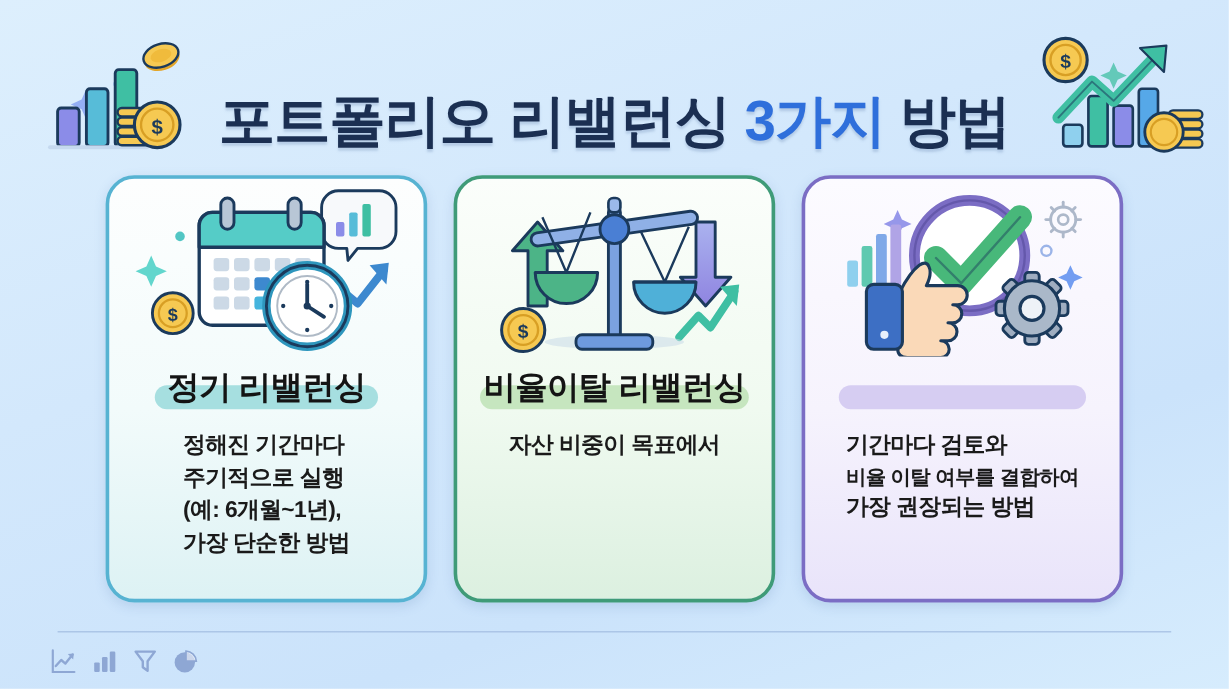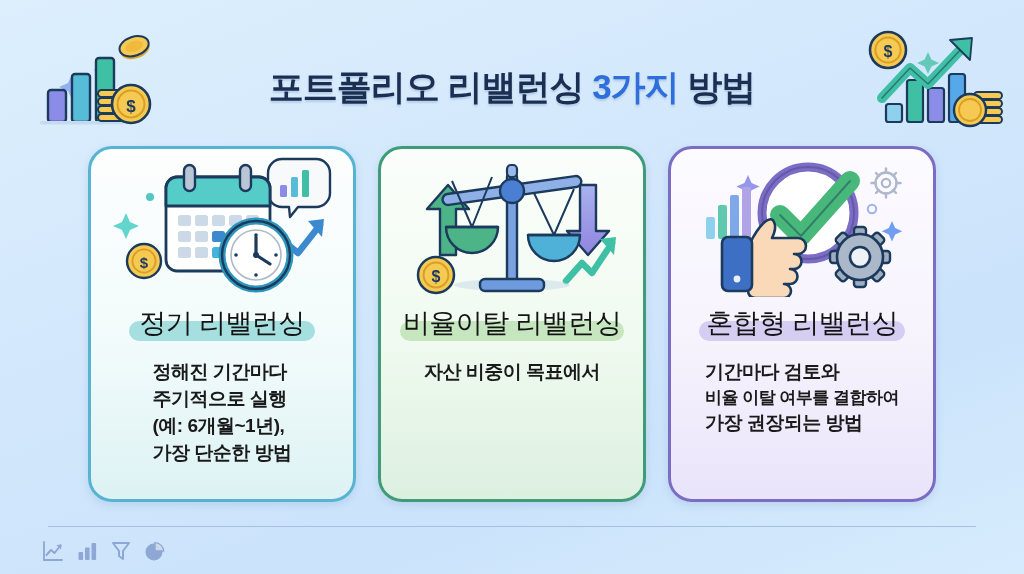--- a/index.html
+++ b/index.html
@@ -12,21 +12,21 @@
   }
   .stage{position:absolute;inset:0;}
 
   
   .header{
     position:absolute;left:0;right:0;top:0;height:142px;
   }
   .title{
     position:absolute;left:0;right:0;top:46px;
     text-align:center;
-    font-size:35px;line-height:1;
+    font-size:47px;line-height:1;
     font-weight:bold;
     color:#1b2f52;
     letter-spacing:-1px;
     white-space:nowrap;
     text-shadow:0 2px 2px rgba(120,150,190,.35);
   }
   .title .accent{color:#2f6fdb;}
 
   .deco{position:absolute;}
   .deco svg{display:block;}
@@ -71,21 +71,21 @@
     left:50%;transform:translateX(-50%);
     bottom:4px;
     height:20px;border-radius:10px;
     z-index:0;
   }
   .c1 .hl{background:#a6dfe0;}
   .c2 .hl{background:#c6e6bf;}
   .c3 .hl{background:#d6cdf2;}
   .card-title{
     position:relative;z-index:1;
-    font-size:27px;font-weight:normal;color:#141414;
+    font-size:27px;font-weight:bold;color:#141414;
     letter-spacing:-.6px;white-space:nowrap;
   }
   .card-body{
     margin-top:14px;
     font-size:19px;line-height:1.42;
     color:#1a1a1a;font-weight:bold;
     letter-spacing:-.5px;
     padding:0 8px;
   }
   .card-body .ln{display:block;white-space:nowrap;}
@@ -338,21 +338,20 @@
             <path d="M66 92 q8 -16 16 -22 q6 -4 8 1 q3 6 -2 16 h26 a8 8 0 0 1 0 16 h-4
                      a7.5 7.5 0 0 1 0 15 h-4 a7.5 7.5 0 0 1 0 15 h-6
                      a7 7 0 0 1 0 14 H72 q-8 0 -8 -8 z" fill="#fad9b8" stroke="#1b3a5c" stroke-width="2.6" stroke-linejoin="round"></path>
             <rect x="38" y="86" width="30" height="54" rx="6" fill="#3d6fc4" stroke="#1b3a5c" stroke-width="2.6"></rect>
             <circle cx="53" cy="128" r="3.4" fill="#e9f0fb"></circle>
           </g>
         </svg>
       </div>
       <div class="card-title-wrap">
         <span class="hl" style="width:206px"></span>
-        <span class="card-title">혼합형 리밸런싱</span>
       </div>
       <div class="card-body">
         <span class="ln">기간마다 검토와</span>
         <span class="ln" style="font-size:17px">비율 이탈 여부를 결합하여</span>
         <span class="ln">가장 권장되는 방법</span>
       </div>
     </div>
 
   </div>
 

